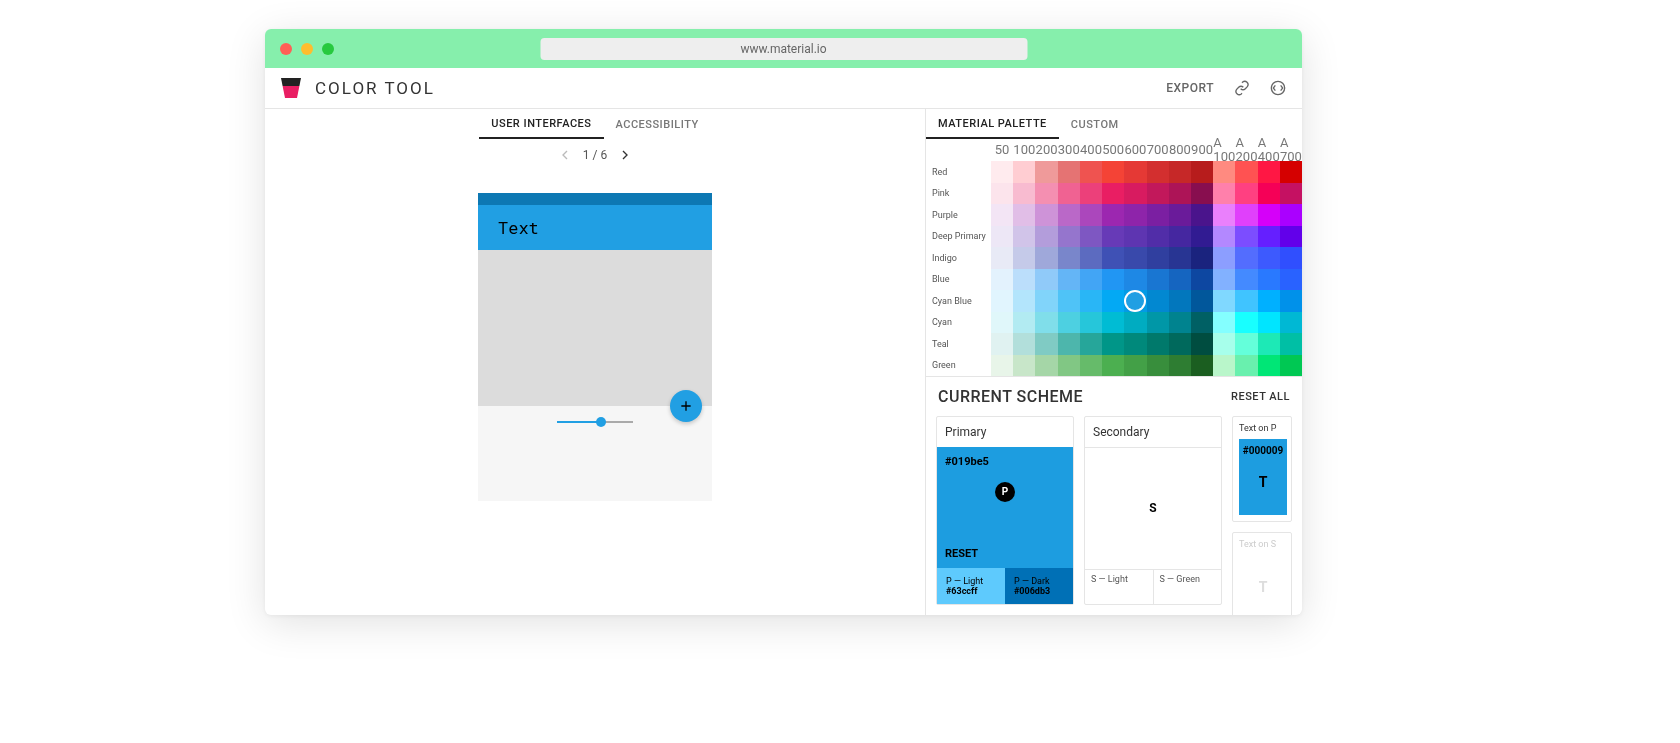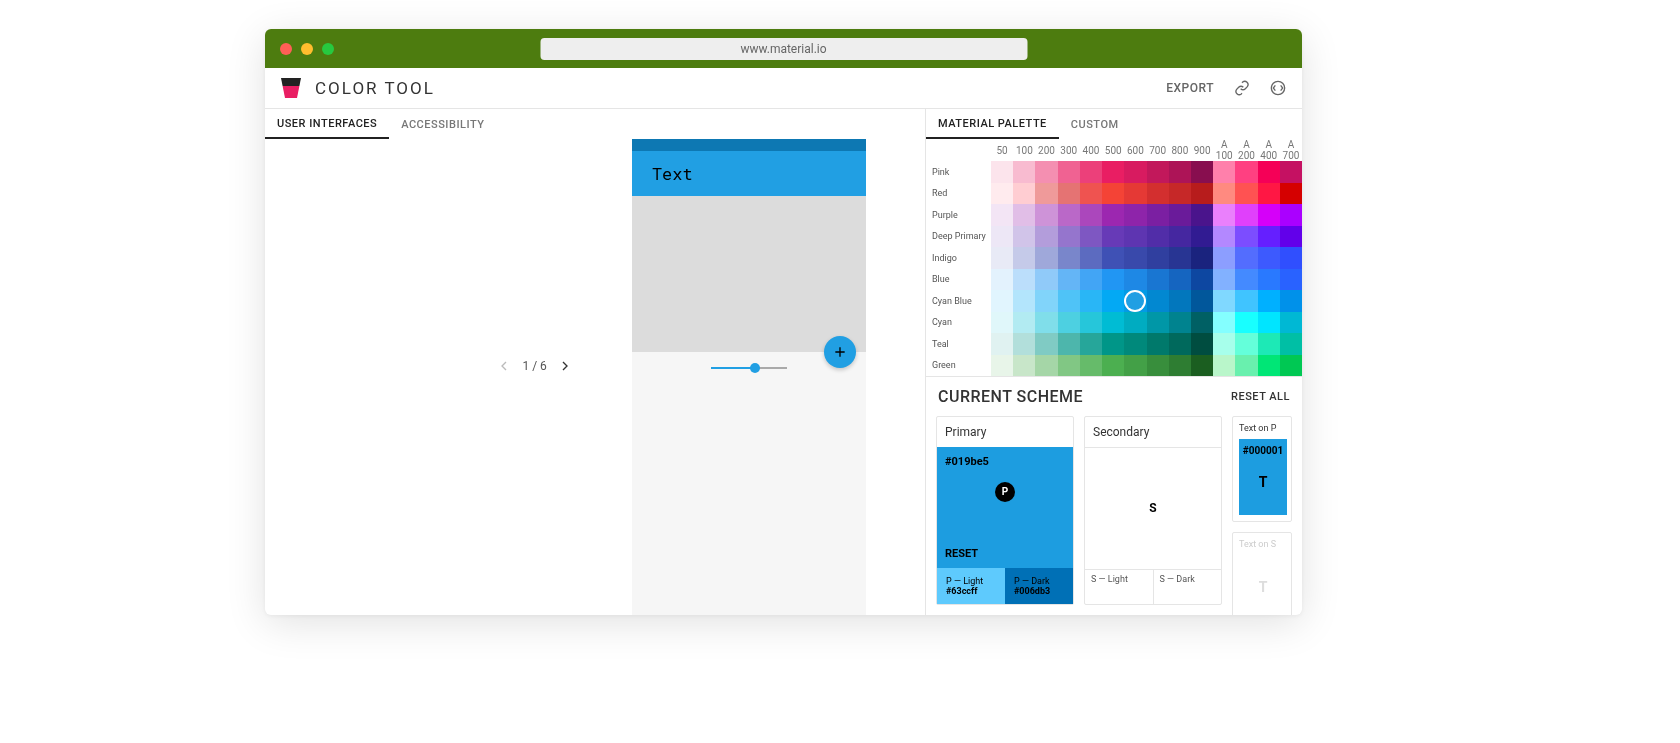--- a/index.html
+++ b/index.html
@@ -20,21 +20,21 @@
   height:586px;
   border-radius:6px;
   background:#fff;
   box-shadow:0 8px 40px rgba(0,0,0,.12),0 1px 4px rgba(0,0,0,.05);
   overflow:hidden;
   display:flex;
   flex-direction:column;
 }
 .titlebar{
   height:39px;
-  background:#4d7c0f;
+  background:#86efac;
   position:relative;
   display:flex;
   align-items:center;
 }
 .traffic-lights{
   display:flex;
   gap:9px;
   margin-left:15px;
 }
 .traffic-lights span{
@@ -79,21 +79,21 @@
   color:#666;
 }
 .link-icon,.codelab-icon{
   width:16px;height:16px;color:#666;
 }
 .split{
   flex:1;display:flex;border-top:1px solid #e5e5e5;
   min-height:0;
 }
 .left-pane{
-  width:660px;display:flex;
+  width:660px;display:flex;flex-direction:column;align-items:center;
 }
 .tabs{
   display:flex;height:30px;
 }
 .tab{
   padding:0 12px;
   font-size:11px;letter-spacing:.5px;font-weight:500;
   display:flex;align-items:center;color:#777;
   cursor:pointer;
 }
@@ -152,21 +152,21 @@
 }
 .palette-header{
   display:flex;height:30px;
 }
 .shade-header{
   display:flex;height:22px;
 }
 .shade-label-col{width:65px;}
 .shade-cell{
   flex:1;display:flex;align-items:center;justify-content:center;
-  font-size:10px;color:#777;text-align:center;line-height:1.1;
+  font-size:13px;color:#777;text-align:left;line-height:1.1;
 }
 .palette-scroll{
   flex:0 0 auto;
 }
 .color-row{display:flex;height:21.5px;}
 .color-label{
   width:65px;padding-left:6px;display:flex;align-items:center;
   font-size:9px;color:#555;
 }
 .swatch{flex:1;cursor:pointer;position:relative;}
@@ -335,54 +335,54 @@
           <div class="shade-cell">700</div>
           <div class="shade-cell">800</div>
           <div class="shade-cell">900</div>
           <div class="shade-cell">A<br>100</div>
           <div class="shade-cell">A<br>200</div>
           <div class="shade-cell">A<br>400</div>
           <div class="shade-cell">A<br>700</div>
         </div>
       <div class="palette-scroll" id="palette-grid">
           <div class="color-row">
+            <div class="color-label">Red</div>
+            <div class="swatch" style="background: rgb(255, 235, 238);"></div>
+            <div class="swatch" style="background: rgb(255, 205, 210);"></div>
+            <div class="swatch" style="background: rgb(239, 154, 154);"></div>
+            <div class="swatch" style="background: rgb(229, 115, 115);"></div>
+            <div class="swatch" style="background: rgb(239, 83, 80);"></div>
+            <div class="swatch" style="background: rgb(244, 67, 54);"></div>
+            <div class="swatch" style="background: rgb(229, 57, 53);"></div>
+            <div class="swatch" style="background: rgb(211, 47, 47);"></div>
+            <div class="swatch" style="background: rgb(198, 40, 40);"></div>
+            <div class="swatch" style="background: rgb(183, 28, 28);"></div>
+            <div class="swatch" style="background: rgb(255, 138, 128);"></div>
+            <div class="swatch" style="background: rgb(255, 82, 82);"></div>
+            <div class="swatch" style="background: rgb(255, 23, 68);"></div>
+            <div class="swatch" style="background: rgb(213, 0, 0);"></div>
+          </div>
+          <div class="color-row">
             <div class="color-label">Pink</div>
             <div class="swatch" style="background: rgb(252, 228, 236);"></div>
             <div class="swatch" style="background: rgb(248, 187, 208);"></div>
             <div class="swatch" style="background: rgb(244, 143, 177);"></div>
             <div class="swatch" style="background: rgb(240, 98, 146);"></div>
             <div class="swatch" style="background: rgb(236, 64, 122);"></div>
             <div class="swatch" style="background: rgb(233, 30, 99);"></div>
             <div class="swatch" style="background: rgb(216, 27, 96);"></div>
             <div class="swatch" style="background: rgb(194, 24, 91);"></div>
             <div class="swatch" style="background: rgb(173, 20, 87);"></div>
             <div class="swatch" style="background: rgb(136, 14, 79);"></div>
             <div class="swatch" style="background: rgb(255, 128, 171);"></div>
             <div class="swatch" style="background: rgb(255, 64, 129);"></div>
             <div class="swatch" style="background: rgb(245, 0, 87);"></div>
             <div class="swatch" style="background: rgb(197, 17, 98);"></div>
           </div>
           <div class="color-row">
-            <div class="color-label">Red</div>
-            <div class="swatch" style="background: rgb(255, 235, 238);"></div>
-            <div class="swatch" style="background: rgb(255, 205, 210);"></div>
-            <div class="swatch" style="background: rgb(239, 154, 154);"></div>
-            <div class="swatch" style="background: rgb(229, 115, 115);"></div>
-            <div class="swatch" style="background: rgb(239, 83, 80);"></div>
-            <div class="swatch" style="background: rgb(244, 67, 54);"></div>
-            <div class="swatch" style="background: rgb(229, 57, 53);"></div>
-            <div class="swatch" style="background: rgb(211, 47, 47);"></div>
-            <div class="swatch" style="background: rgb(198, 40, 40);"></div>
-            <div class="swatch" style="background: rgb(183, 28, 28);"></div>
-            <div class="swatch" style="background: rgb(255, 138, 128);"></div>
-            <div class="swatch" style="background: rgb(255, 82, 82);"></div>
-            <div class="swatch" style="background: rgb(255, 23, 68);"></div>
-            <div class="swatch" style="background: rgb(213, 0, 0);"></div>
-          </div>
-          <div class="color-row">
             <div class="color-label">Purple</div>
             <div class="swatch" style="background: rgb(243, 229, 245);"></div>
             <div class="swatch" style="background: rgb(225, 190, 231);"></div>
             <div class="swatch" style="background: rgb(206, 147, 216);"></div>
             <div class="swatch" style="background: rgb(186, 104, 200);"></div>
             <div class="swatch" style="background: rgb(171, 71, 188);"></div>
             <div class="swatch" style="background: rgb(156, 39, 176);"></div>
             <div class="swatch" style="background: rgb(142, 36, 170);"></div>
             <div class="swatch" style="background: rgb(123, 31, 162);"></div>
             <div class="swatch" style="background: rgb(106, 27, 154);"></div>
@@ -541,30 +541,30 @@
         <div class="card secondary">
           <div class="card-head">Secondary</div>
           <div class="secondary-swatch">
             <span class="s-letter">S</span>
           </div>
           <div class="sec-variant-row">
             <div class="sec-variant">
               <span>S — Light</span>
             </div>
             <div class="sec-variant">
-              <span>S — Dark</span>
+              <span>S — Green</span>
             </div>
           </div>
         </div>
 
         <div class="textcol">
           <div class="tcard">
             <div class="tlabel">Text on P</div>
             <div class="tsquare">
-              <span class="thex">#000001</span>
+              <span class="thex">#000009</span>
               <span class="tT">T</span>
             </div>
           </div>
           <div class="tcard muted">
             <div class="tlabel">Text on S</div>
             <div class="tsquare">
               <span class="tT">T</span>
             </div>
           </div>
         </div>

